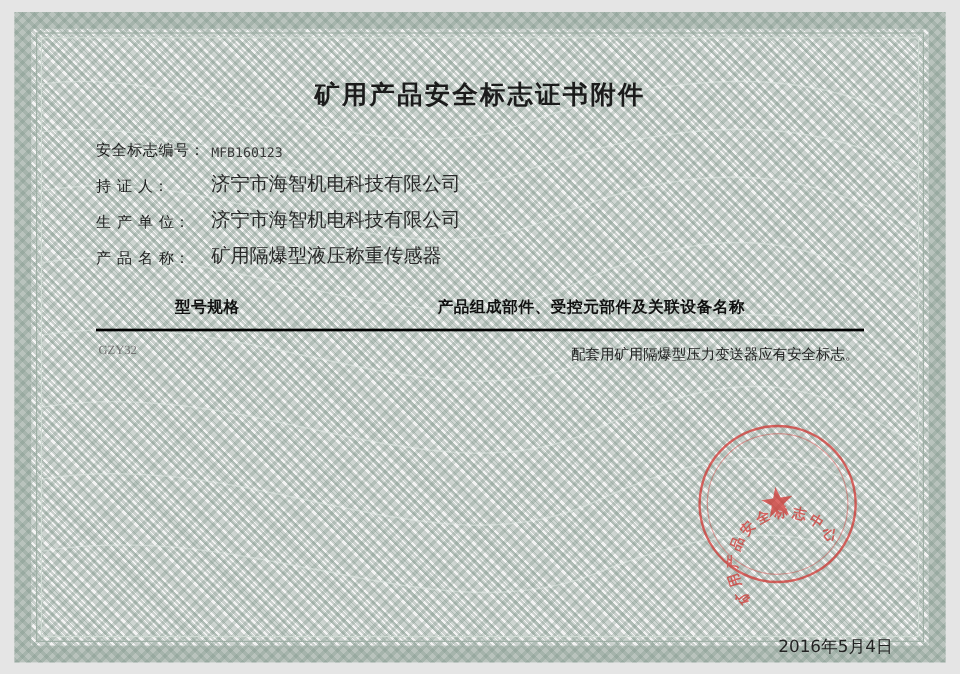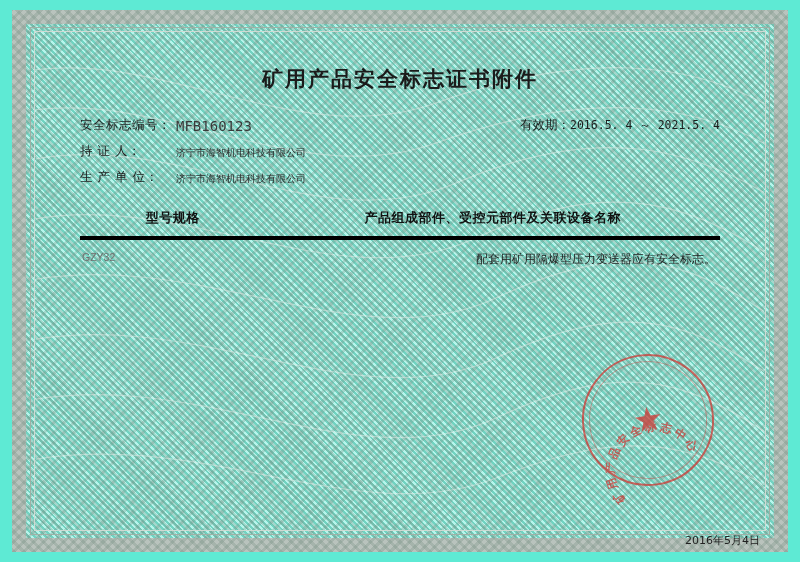--- a/index.html
+++ b/index.html
@@ -11,21 +11,21 @@
     height: 562px;
     background: #ffffff;
     font-family: "Liberation Serif", serif;
     overflow: hidden;
   }
 
   .certificate {
     position: relative;
     width: 800px;
     height: 562px;
-    background: #5eead4;
+    background: #e5e5e5;
     box-sizing: border-box;
   }
 
   
   .border-outer {
     position: absolute;
     left: 12px;
     top: 10px;
     right: 12px;
     bottom: 10px;
@@ -109,26 +109,26 @@
   .meta-label {
     width: 96px;
     flex: 0 0 96px;
     letter-spacing: 0.5px;
     font-family: "DejaVu Sans", sans-serif;
     font-size: 12.5px;
     color: #1d1d1d;
   }
   .meta-value {
     font-family: "DejaVu Sans", sans-serif;
-    font-size: 10px;
+    font-size: 16px;
     color: #2a2a2a;
   }
   .meta-value.mono {
     font-family: "DejaVu Sans Mono", monospace;
-    font-size: 14px;
+    font-size: 11px;
     color: #3a3a3a;
   }
   .validity {
     position: absolute;
     right: 0;
     top: 0;
     font-family: "DejaVu Sans", sans-serif;
     font-size: 12.5px;
     color: #1d1d1d;
     white-space: nowrap;
@@ -141,34 +141,34 @@
   table.spec {
     width: 100%;
     border-collapse: collapse;
     margin-top: 16px;
     font-family: "DejaVu Sans", sans-serif;
   }
   table.spec th {
     font-size: 13px;
     font-weight: bold;
     padding: 7px 4px 9px 4px;
-    border-bottom: 4px solid #000000;
+    border-bottom: 2px solid #000000;
     color: #111;
     letter-spacing: 0.5px;
   }
   table.spec th.col-model { width: 29%; }
   table.spec th.col-parts { width: 71%; text-align: center; }
   table.spec td {
     font-size: 11.5px;
     padding: 11px 4px;
     vertical-align: top;
     color: #2b2b2b;
   }
   table.spec td.model {
-    font-family: Liberation Sans, sans-serif;
+    font-family: Liberation Serif, serif;
     font-size: 10.5px;
     color: #6f6f6f;
     padding-left: 2px;
   }
   table.spec td.parts {
     text-align: right;
     font-size: 12px;
     color: #1f1f1f;
   }
 
@@ -213,24 +213,24 @@
     font-family: "DejaVu Sans", sans-serif;
     font-size: 11.5px;
     font-weight: bold;
     color: #d2332f;
     transform-origin: 0 52px;
     white-space: nowrap;
   }
 
   .date-stamp {
     position: absolute;
-    right: 40px;
+    right: 56px;
     bottom: 14px;
     font-family: "DejaVu Sans", sans-serif;
-    font-size: 11px;
+    font-size: 14px;
     color: #222;
   }
 </style>
 </head>
 <body>
 
 <div class="certificate">
 
   <div class="border-outer"></div>
   <div class="border-inner-line"></div>
@@ -250,39 +250,40 @@
       </g>
     </svg>
   </div>
 
   <div class="page">
 
     <div class="doc-title">矿用产品安全标志证书附件</div>
 
     <div class="meta">
 
-      <div class="validity">
-        <span>有效期：</span><span class="val">2016.5. 4 ～ 2021.5. 4</span>
-      </div>
 
       <div class="meta-row">
         <div class="meta-label">安全标志编号：</div>
         <div class="meta-value mono">MFB160123</div>
       </div>
 
       <div class="meta-row">
         <div class="meta-label">持 证 人：</div>
         <div class="meta-value">济宁市海智机电科技有限公司</div>
       </div>
 
       <div class="meta-row">
         <div class="meta-label">生 产 单 位：</div>
         <div class="meta-value">济宁市海智机电科技有限公司</div>
       </div>
 
+      <div class="meta-row">
+        <div class="meta-label">产 品 名 称：</div>
+        <div class="meta-value">矿用隔爆型液压称重传感器</div>
+      </div>
 
     </div>
 
     <table class="spec">
       <thead>
         <tr>
           <th class="col-model">型号规格</th>
           <th class="col-parts">产品组成部件、受控元部件及关联设备名称</th>
         </tr>
       </thead>

